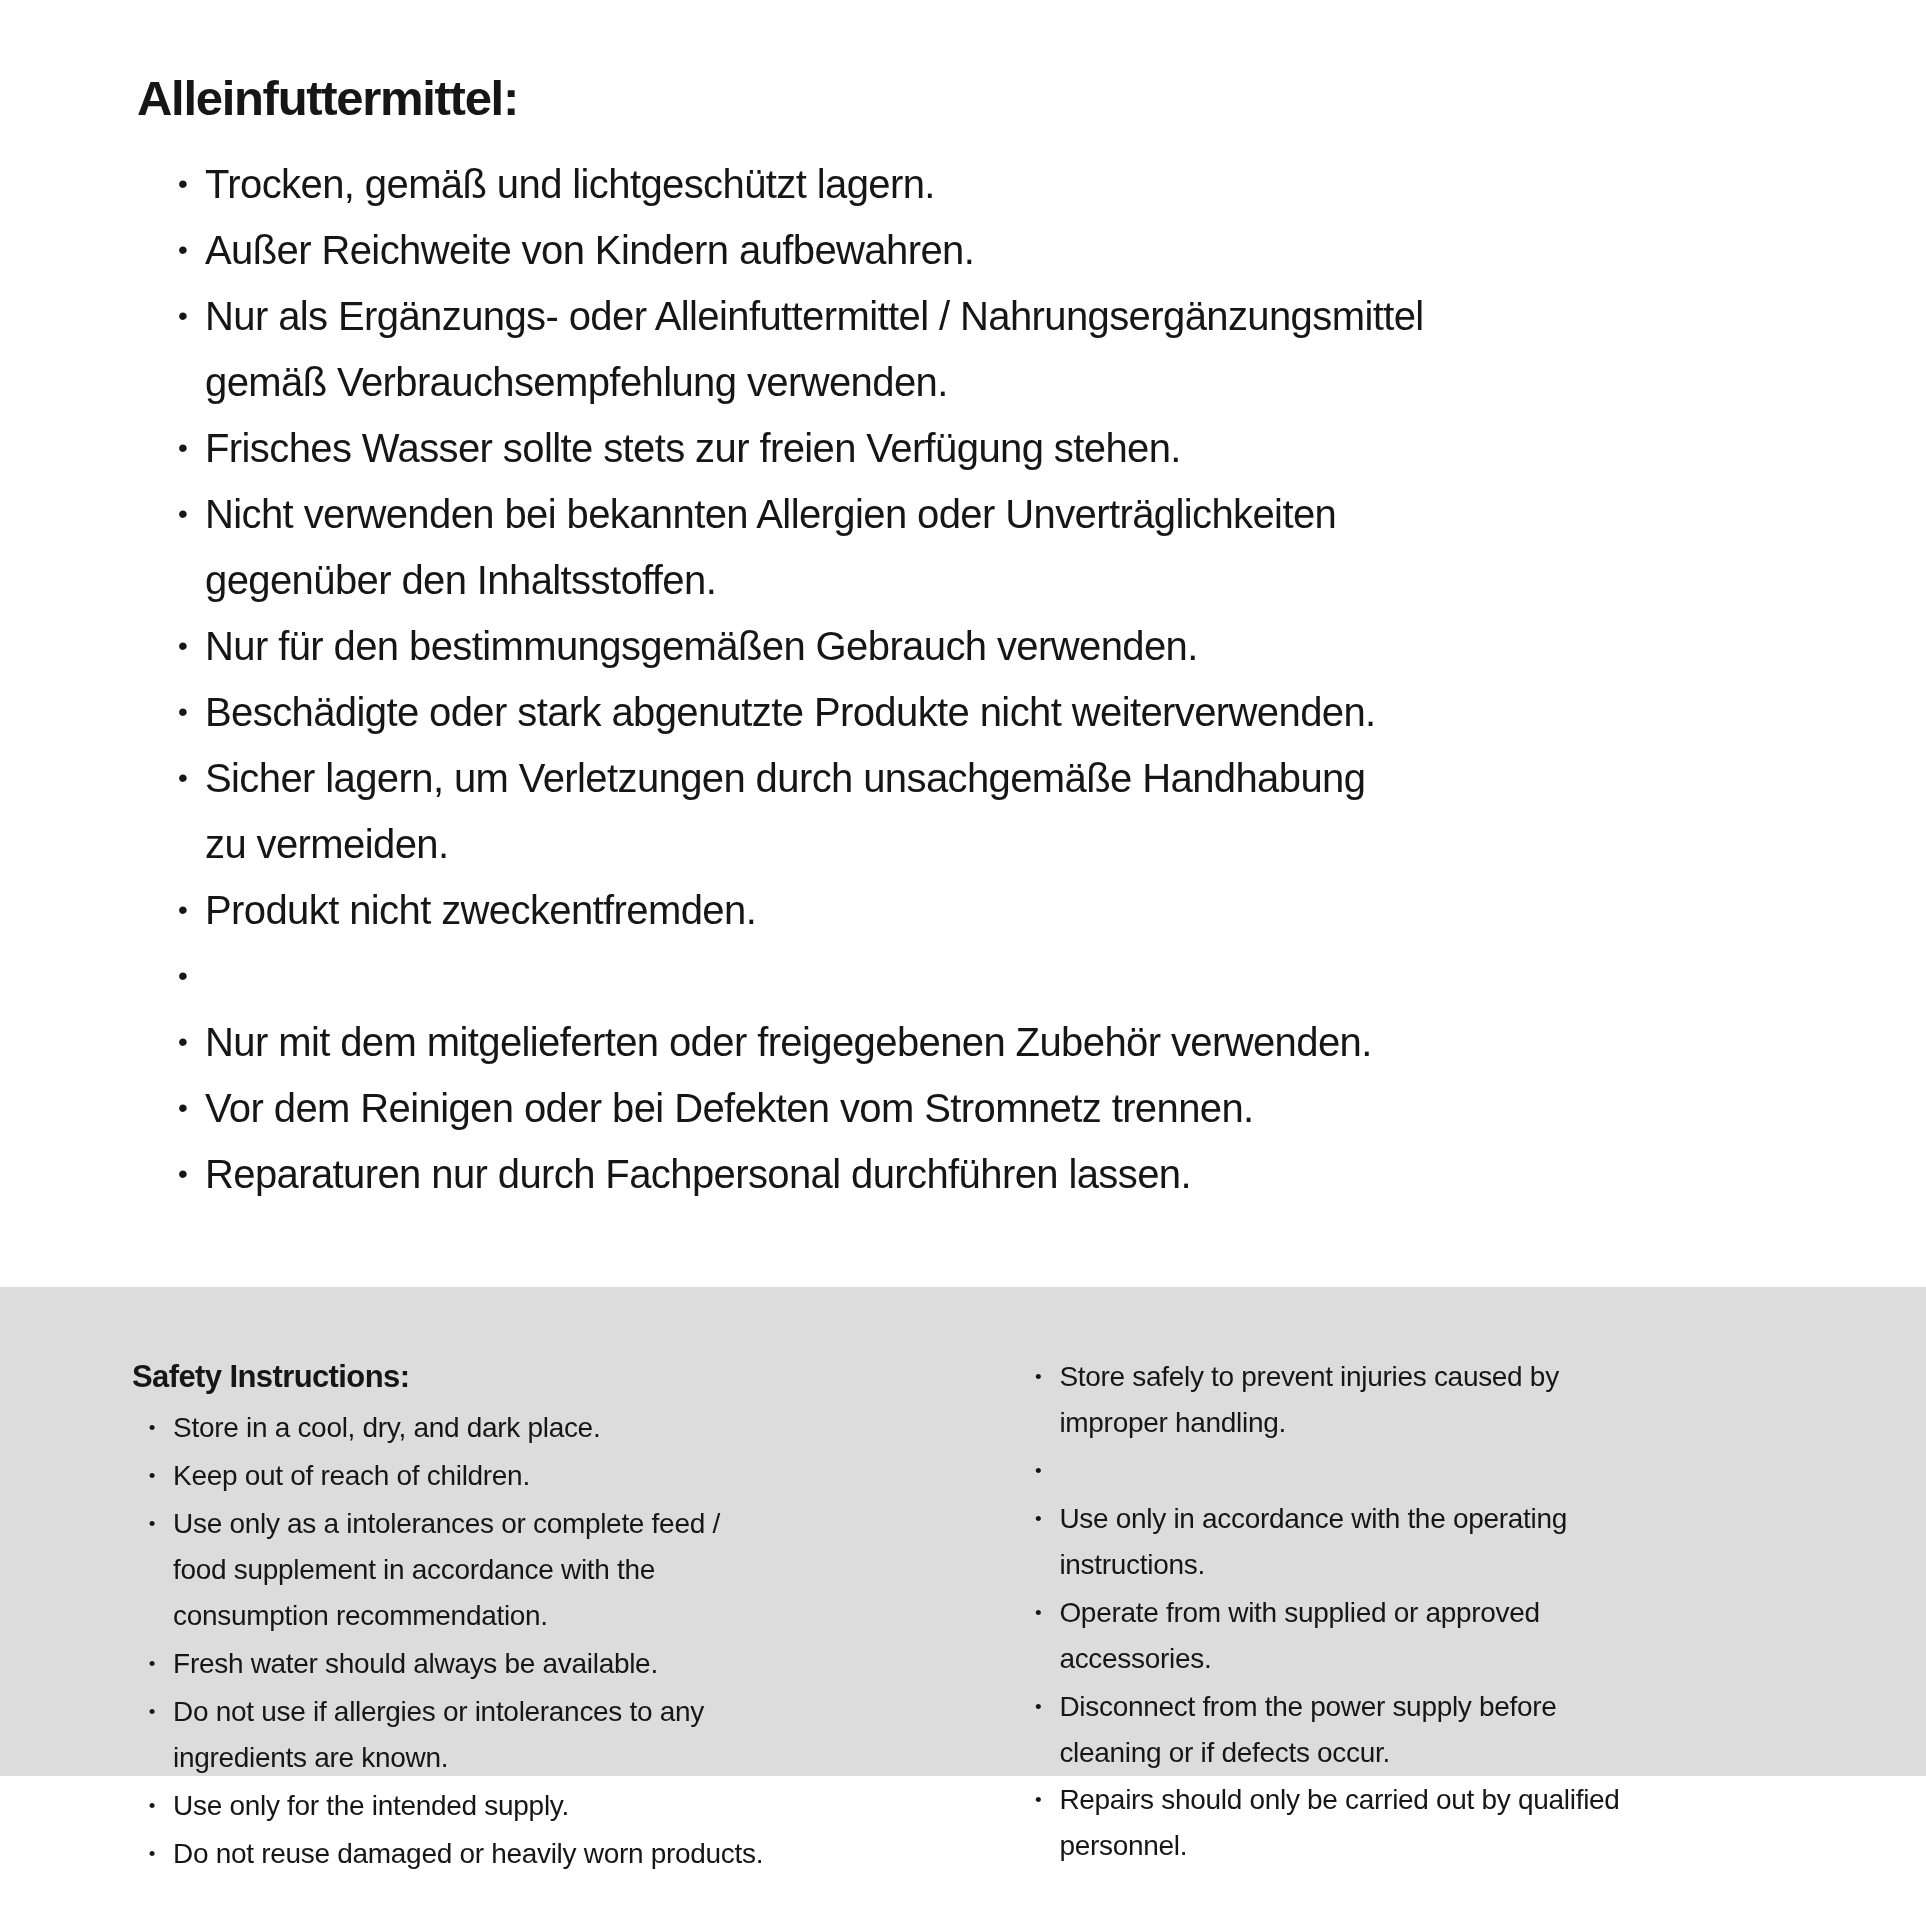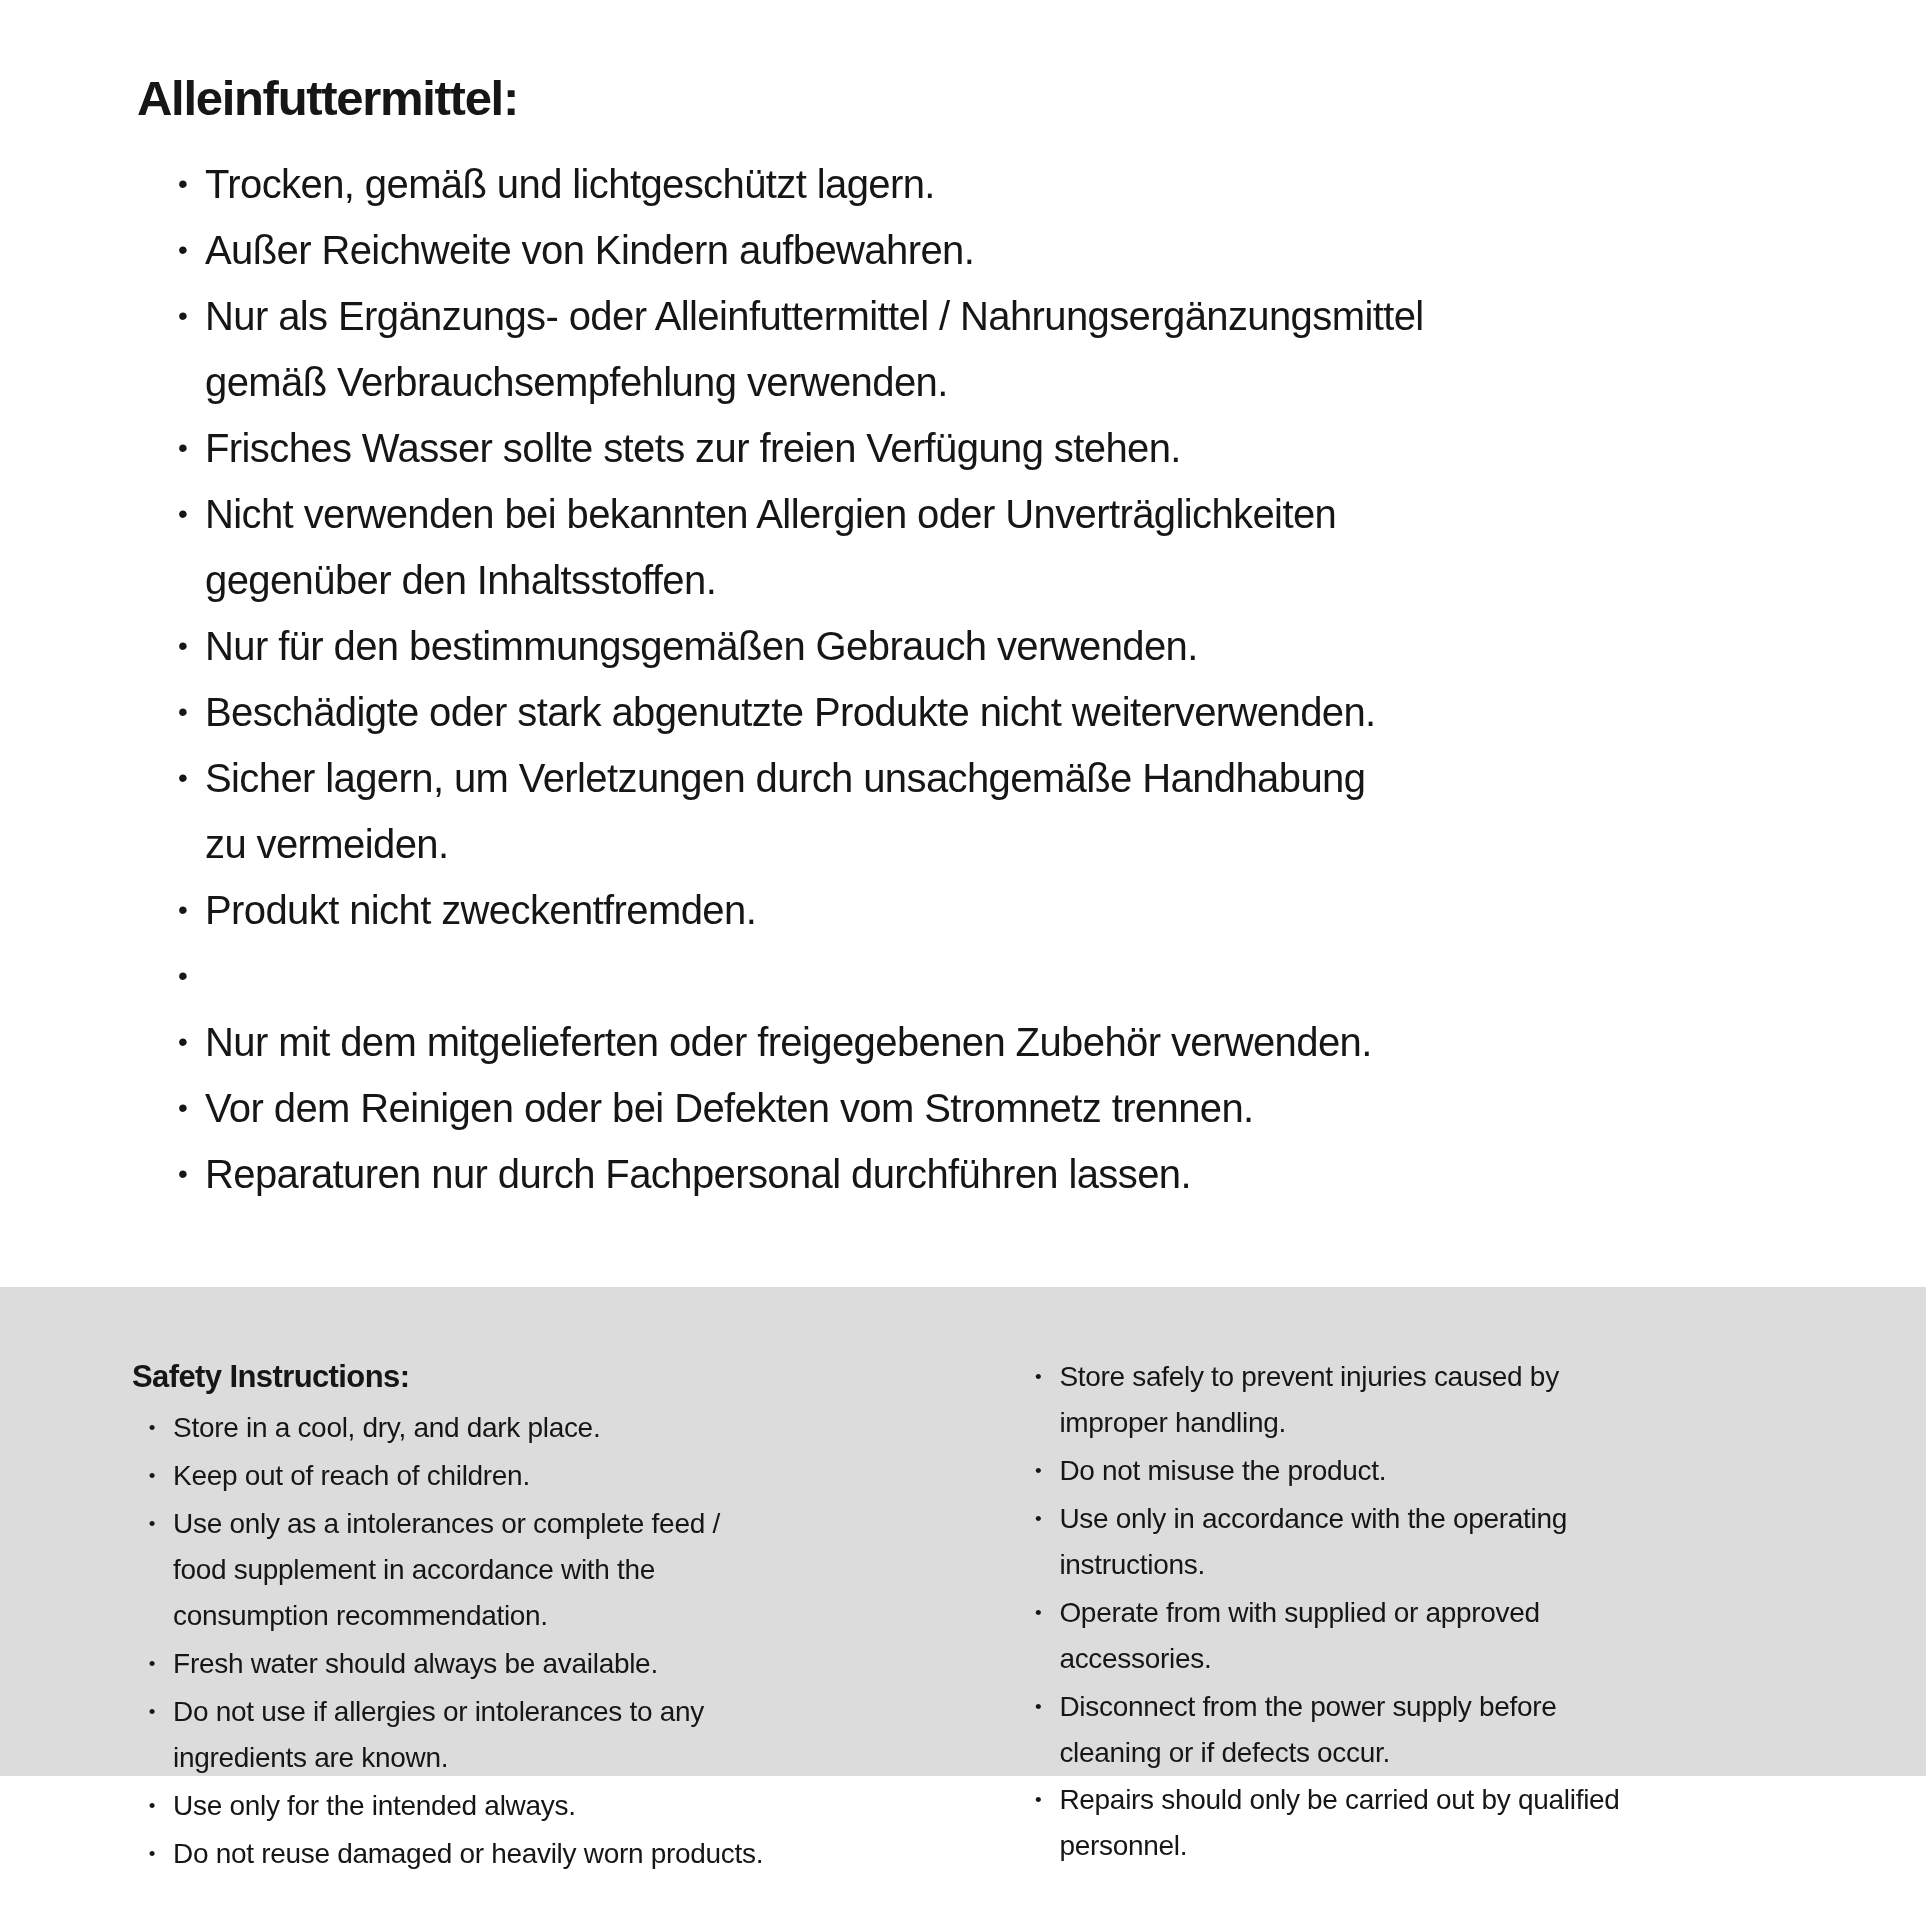--- a/index.html
+++ b/index.html
@@ -176,38 +176,37 @@
             <span class="en-marker">•</span>
             <span class="text">Fresh water should always be available.</span>
           </li>
         <li>
             <span class="en-marker">•</span>
             <span class="text">Do not use if allergies or intolerances to any
 ingredients are known.</span>
           </li>
         <li>
             <span class="en-marker">•</span>
-            <span class="text">Use only for the intended always.</span>
+            <span class="text">Use only for the intended supply.</span>
           </li>
         <li>
             <span class="en-marker">•</span>
             <span class="text">Do not reuse damaged or heavily worn products.</span>
           </li>
       </ul>
     </div>
     <div class="col-right">
       <ul class="en-list">
         <li>
             <span class="en-marker">•</span>
             <span class="text">Store safely to prevent injuries caused by
 improper handling.</span>
           </li>
         <li>
             <span class="en-marker">•</span>
-            <span class="text">Do not misuse the product.</span>
           </li>
         <li>
             <span class="en-marker">•</span>
             <span class="text">Use only in accordance with the operating
 instructions.</span>
           </li>
         <li>
             <span class="en-marker">•</span>
             <span class="text">Operate from with supplied or approved
 accessories.</span>

